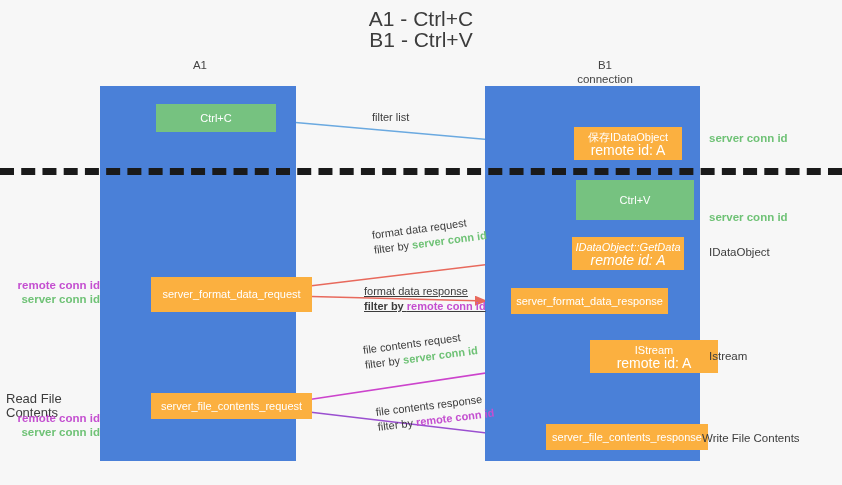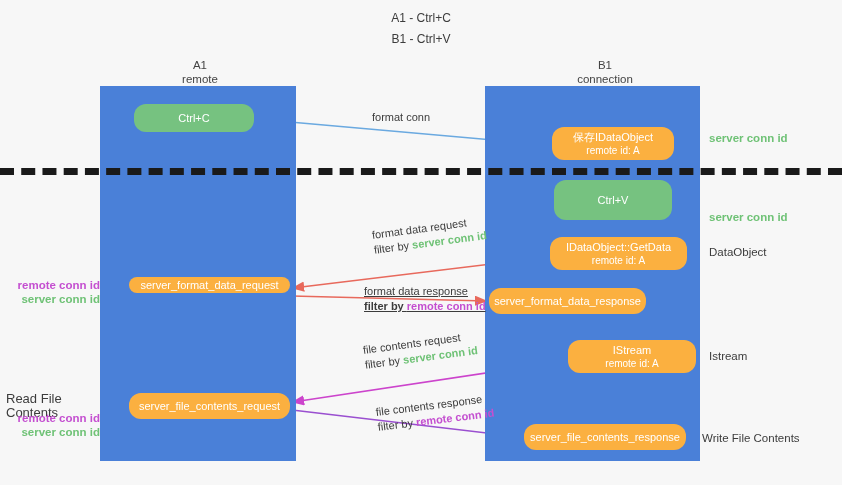--- a/index.html
+++ b/index.html
@@ -21,21 +21,21 @@
     width: 842px;
     height: 485px;
   }
   .abs { position: absolute; }
 
   
   #title-block {
     left: 0; top: 8px;
     width: 842px;
     text-align: center;
-    font-size: 12px;
+    font-size: 21px;
     line-height: 21px;
     color: #3c3c3c;
   }
 
   
   .col-head {
     text-align: center;
     font-size: 11.5px;
     line-height: 14px;
     color: #444;
@@ -64,33 +64,34 @@
   .node {
     box-sizing: border-box;
     display: flex;
     flex-direction: column;
     align-items: center;
     justify-content: center;
     text-align: left;
     color: #ffffff;
     font-size: 11px;
     line-height: 13px;
-    border-radius: 12px;
+    border-radius: 0;
+    margin-left: 22px;
   }
   .node.green { background: #76c280; }
   .node.orange { background: #fbb martian; }
   .node.orange { background: #fbb040; }
-  .node .l2 { font-size: 10px; }
+  .node .l2 { font-size: 14px; }
 
   #node-ctrlc  { left: 134px; top: 104px; width: 120px; height: 28px; }
-  #node-save   { left: 552px; top: 127px; width: 122px; height: 33px; }
+  #node-save   { left: 552px; top: 127px; width: 108px; height: 33px; }
   #node-ctrlv  { left: 554px; top: 180px; width: 118px; height: 40px; }
-  #node-getdata{ left: 550px; top: 237px; width: 137px; height: 33px; }
+  #node-getdata{ left: 550px; top: 237px; width: 112px; height: 33px; font-style: italic; }
   #node-istream{ left: 568px; top: 340px; width: 128px; height: 33px; }
-  #node-sfdreq { left: 129px; top: 277px; width: 161px; height: 16px; }
+  #node-sfdreq { left: 129px; top: 277px; width: 161px; height: 35px; }
   #node-sfdres { left: 489px; top: 288px; width: 157px; height: 26px; }
   #node-sfcreq { left: 129px; top: 393px; width: 161px; height: 26px; }
   #node-sfcres { left: 524px; top: 424px; width: 162px; height: 26px; }
 
   
   .right-note {
     font-size: 11.5px;
     line-height: 14px;
   }
   .green-txt { color: #6fc276; font-weight: bold; }
@@ -182,21 +183,20 @@
     <path d="M292,410 L521,437" stroke="#9a4fd0" stroke-width="1.6" fill="none" marker-end="url(#ah-purple)"></path>
   </svg>
 
   <div class="abs" id="title-block">
     <div>A1 - Ctrl+C</div>
     <div>B1 - Ctrl+V</div>
   </div>
 
   <div class="abs col-head" id="head-a1">
     <div>A1</div>
-    <div>remote</div>
   </div>
   <div class="abs col-head" id="head-b1">
     <div>B1</div>
     <div>connection</div>
   </div>
 
   <div class="abs lane" id="lane-a1"></div>
   <div class="abs lane" id="lane-b1"></div>
 
   <div class="abs" id="divider"></div>
@@ -234,21 +234,21 @@
 
   <div class="abs node orange" id="node-sfcres">
     <span>server_file_contents_response</span>
   </div>
 
   <div class="abs node orange" id="node-sfcreq">
     <span>server_file_contents_request</span>
   </div>
 
   <div class="abs edge-label" id="lbl-formatlist">
-    <div>format conn</div>
+    <div>filter list</div>
   </div>
 
   <div class="abs edge-label" id="lbl-fdreq">
     <div>format data request</div>
     <div>
       <span>filter by </span><span class="green-txt">server conn id</span>
     </div>
   </div>
 
   <div class="abs edge-label" id="lbl-fdres">
@@ -267,21 +267,21 @@
 
   <div class="abs edge-label" id="lbl-fcres">
     <div>file contents response</div>
     <div>
       <span>filter by </span><span class="magenta-txt">remote conn id</span>
     </div>
   </div>
 
   <div class="abs right-note green-txt" id="note-serverconn-1">server conn id</div>
   <div class="abs right-note green-txt" id="note-serverconn-2">server conn id</div>
-  <div class="abs right-note" id="note-dataobject">DataObject</div>
+  <div class="abs right-note" id="note-dataobject">IDataObject</div>
   <div class="abs right-note" id="note-istream">Istream</div>
   <div class="abs right-note" id="note-writefile">Write File Contents</div>
 
   <div class="abs" id="note-left-1">
     <div class="magenta-txt">remote conn id</div>
     <div class="green-txt">server conn id</div>
   </div>
 
   <div class="abs" id="note-readfile">Read File Contents</div>
 

